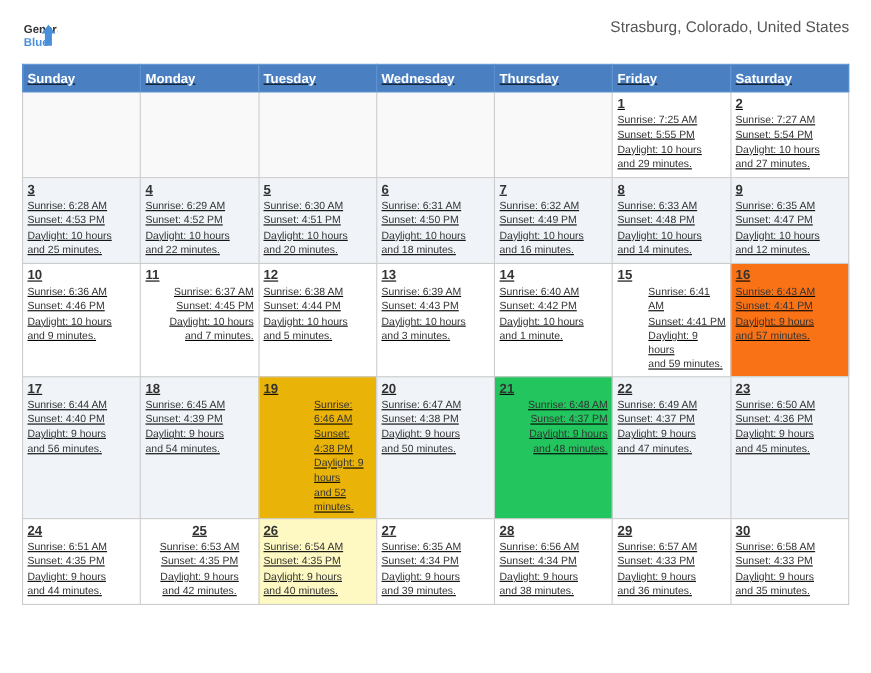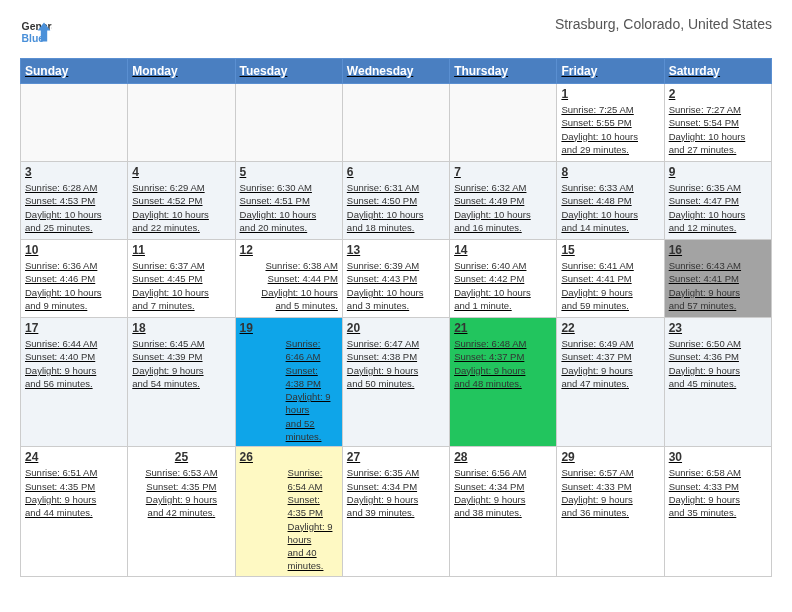--- a/index.html
+++ b/index.html
@@ -191,54 +191,54 @@
         <tr class="week-row">
           <td style="background: rgb(255, 255, 255);">
             <div class="day-number">10</div>
             <div class="day-info" style="white-space: pre-line;">Sunrise: 6:36 AM
 Sunset: 4:46 PM
 Daylight: 10 hours
 and 9 minutes.</div>
           </td>
           <td style="background: rgb(255, 255, 255);">
             <div class="day-number">11</div>
-            <div class="day-info" style="white-space: pre-line;">Sunrise: 6:37 AM
+            <div class="day-info" style="white-space: pre-line; text-align: right;">Sunrise: 6:37 AM
 Sunset: 4:45 PM
 Daylight: 10 hours
 and 7 minutes.</div>
           </td>
           <td style="background: rgb(255, 255, 255);">
             <div class="day-number">12</div>
-            <div class="day-info" style="white-space: pre-line; text-align: right;">Sunrise: 6:38 AM
+            <div class="day-info" style="white-space: pre-line;">Sunrise: 6:38 AM
 Sunset: 4:44 PM
 Daylight: 10 hours
 and 5 minutes.</div>
           </td>
           <td style="background: rgb(255, 255, 255);">
             <div class="day-number">13</div>
             <div class="day-info" style="white-space: pre-line;">Sunrise: 6:39 AM
 Sunset: 4:43 PM
 Daylight: 10 hours
 and 3 minutes.</div>
           </td>
           <td style="background: rgb(255, 255, 255);">
             <div class="day-number">14</div>
             <div class="day-info" style="white-space: pre-line;">Sunrise: 6:40 AM
 Sunset: 4:42 PM
 Daylight: 10 hours
 and 1 minute.</div>
           </td>
           <td style="background: rgb(255, 255, 255);">
             <div class="day-number">15</div>
-            <div class="day-info" style="white-space: pre-line;">Sunrise: 6:41 AM
+            <div class="day-info" style="white-space: pre-line; margin-left: 28px;">Sunrise: 6:41 AM
 Sunset: 4:41 PM
 Daylight: 9 hours
 and 59 minutes.</div>
           </td>
-          <td style="background: #a3a3a3;">
+          <td style="background: #f97316;">
             <div class="day-number">16</div>
             <div class="day-info" style="white-space: pre-line;">Sunrise: 6:43 AM
 Sunset: 4:41 PM
 Daylight: 9 hours
 and 57 minutes.</div>
           </td>
         </tr>
         <tr class="week-row">
           <td style="background: rgb(240, 244, 248);">
             <div class="day-number">17</div>
@@ -247,37 +247,37 @@
 Daylight: 9 hours
 and 56 minutes.</div>
           </td>
           <td style="background: rgb(240, 244, 248);">
             <div class="day-number">18</div>
             <div class="day-info" style="white-space: pre-line;">Sunrise: 6:45 AM
 Sunset: 4:39 PM
 Daylight: 9 hours
 and 54 minutes.</div>
           </td>
-          <td style="background: #0ea5e9;">
+          <td style="background: #eab308;">
             <div class="day-number">19</div>
             <div class="day-info" style="white-space: pre-line; margin-left: 46px;">Sunrise: 6:46 AM
 Sunset: 4:38 PM
 Daylight: 9 hours
 and 52 minutes.</div>
           </td>
           <td style="background: rgb(240, 244, 248); margin-left: 40px;">
             <div class="day-number">20</div>
             <div class="day-info" style="white-space: pre-line;">Sunrise: 6:47 AM
 Sunset: 4:38 PM
 Daylight: 9 hours
 and 50 minutes.</div>
           </td>
           <td style="background: #22c55e;">
             <div class="day-number">21</div>
-            <div class="day-info" style="white-space: pre-line;">Sunrise: 6:48 AM
+            <div class="day-info" style="white-space: pre-line; text-align: right;">Sunrise: 6:48 AM
 Sunset: 4:37 PM
 Daylight: 9 hours
 and 48 minutes.</div>
           </td>
           <td style="background: rgb(240, 244, 248);">
             <div class="day-number">22</div>
             <div class="day-info" style="white-space: pre-line;">Sunrise: 6:49 AM
 Sunset: 4:37 PM
 Daylight: 9 hours
 and 47 minutes.</div>
@@ -300,21 +300,21 @@
           </td>
           <td style="background: rgb(255, 255, 255); text-align: center;">
             <div class="day-number">25</div>
             <div class="day-info" style="white-space: pre-line;">Sunrise: 6:53 AM
 Sunset: 4:35 PM
 Daylight: 9 hours
 and 42 minutes.</div>
           </td>
           <td style="background: #fef9c3;">
             <div class="day-number">26</div>
-            <div class="day-info" style="white-space: pre-line; margin-left: 48px;">Sunrise: 6:54 AM
+            <div class="day-info" style="white-space: pre-line;">Sunrise: 6:54 AM
 Sunset: 4:35 PM
 Daylight: 9 hours
 and 40 minutes.</div>
           </td>
           <td style="background: rgb(255, 255, 255);">
             <div class="day-number">27</div>
             <div class="day-info" style="white-space: pre-line;">Sunrise: 6:35 AM
 Sunset: 4:34 PM
 Daylight: 9 hours
 and 39 minutes.</div>

